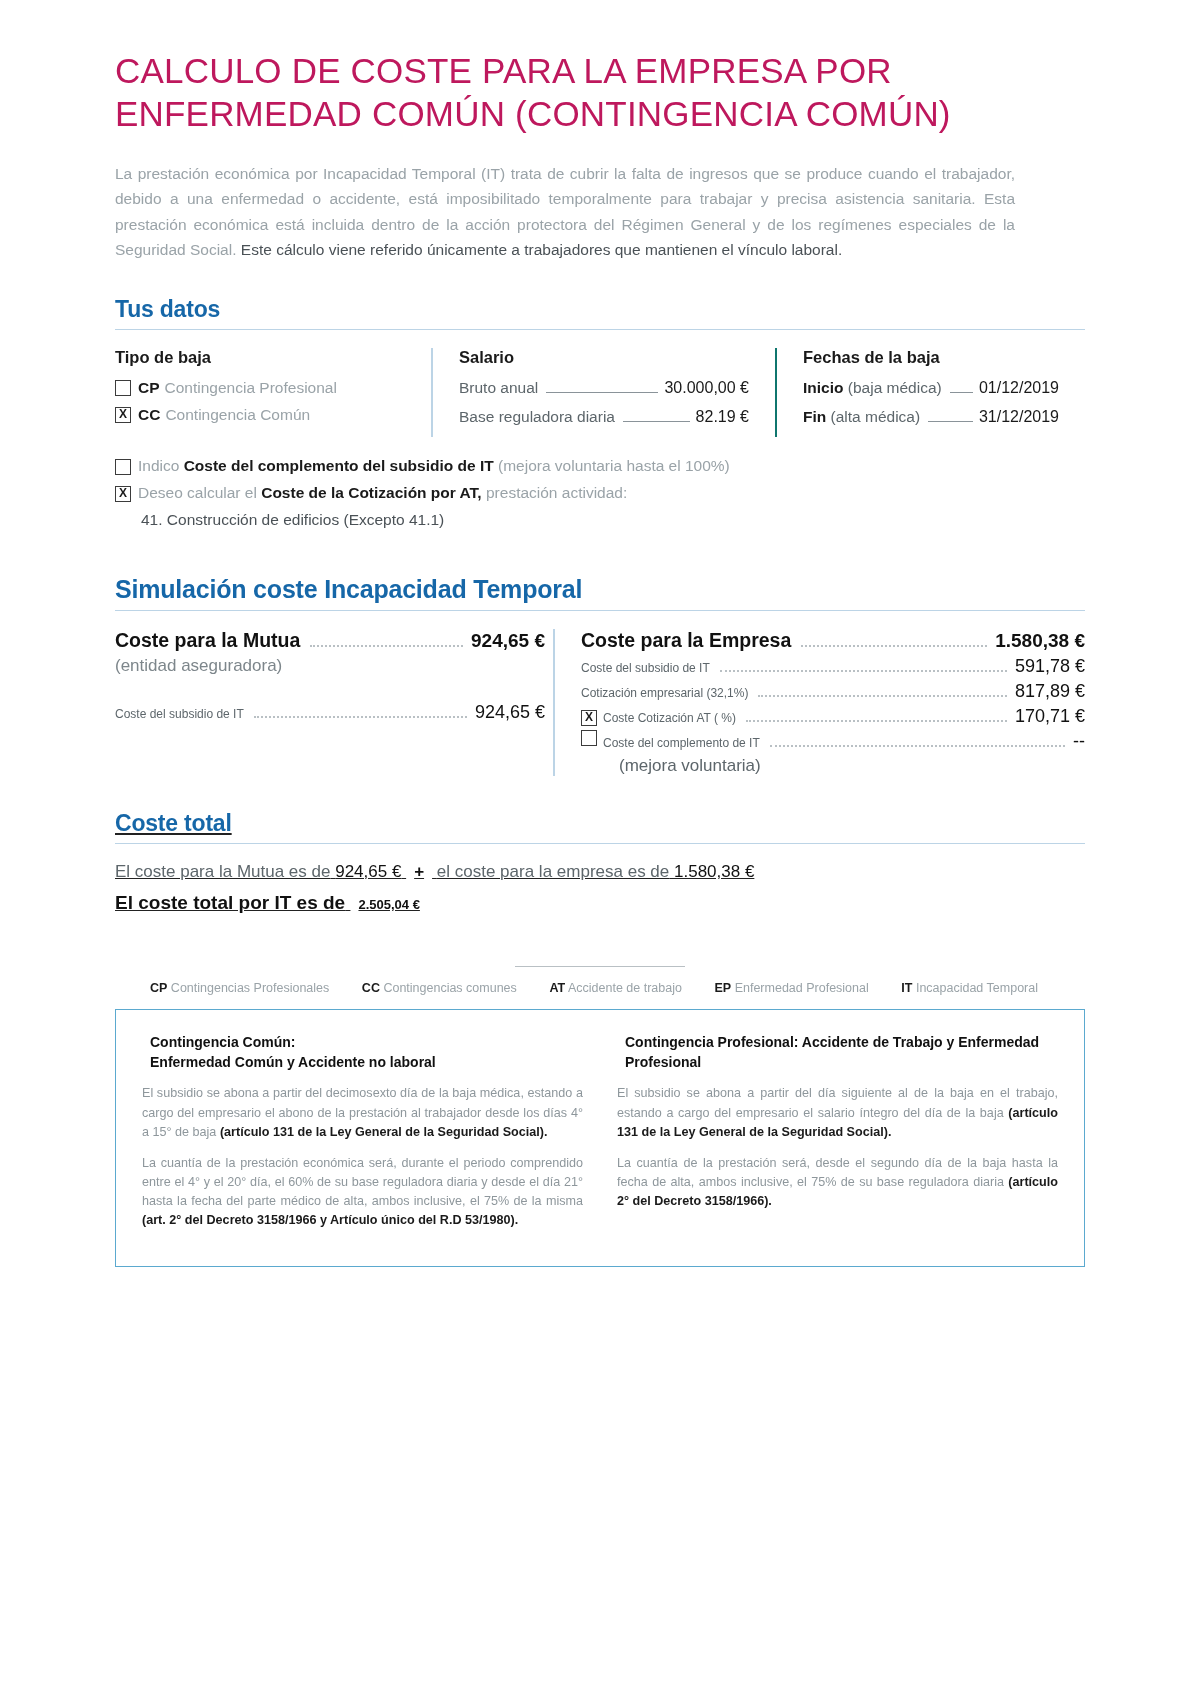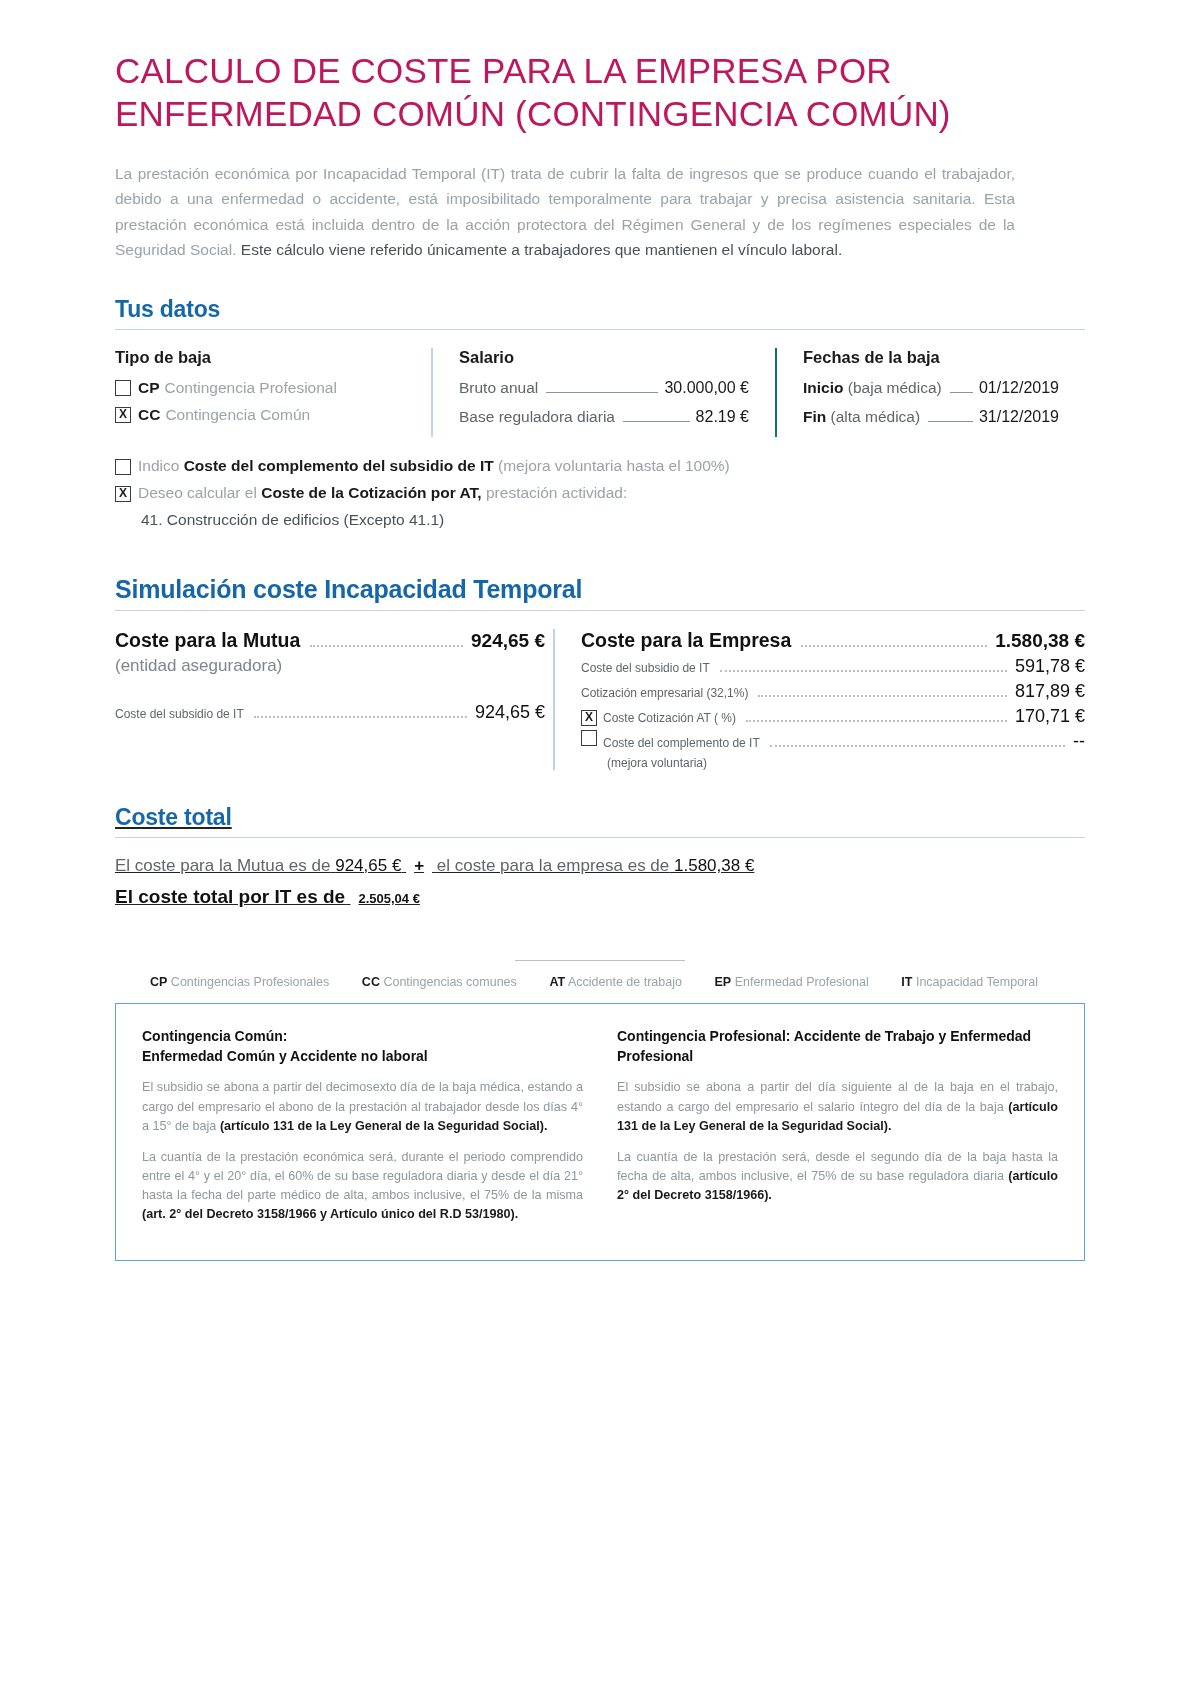--- a/index.html
+++ b/index.html
@@ -191,23 +191,23 @@
     color: #111;
     white-space: nowrap;
   }
   .sim-row.head .val { font-weight: bold; font-size: 19px; }
   .sim-sub {
     font-size: 17px;
     color: #7d868b;
     margin: 0 0 26px 0;
   }
   .sim-note {
-    font-size: 12px;
+    font-size: 17px;
     color: #5d666b;
-    margin-left: 26px;
+    margin-left: 38px;
   }
   .sim-row .chk { margin-right: 6px; transform: translateY(-1px); }
 
   
   .total-wrap { margin-top: 34px; text-decoration: underline; }
   .total-line {
     font-size: 17px;
     color: #5d666b;
     margin-bottom: 10px;
   }
@@ -244,21 +244,21 @@
   
   .infobox {
     border: 1.5px solid #5ba9cf;
     display: flex;
     padding: 22px 26px 24px 26px;
     gap: 34px;
     margin-top: 4px;
   }
   .infocol { flex: 1; }
   .infocol h4 {
-    margin: 0 0 12px 0;
+    margin: 0 0 12px 8px;
     font-size: 14px;
     line-height: 1.45;
     color: #111;
     font-weight: bold;
   }
   .infocol p {
     margin: 0 0 12px 0;
     font-size: 12.6px;
     line-height: 1.52;
     color: #8e979c;

